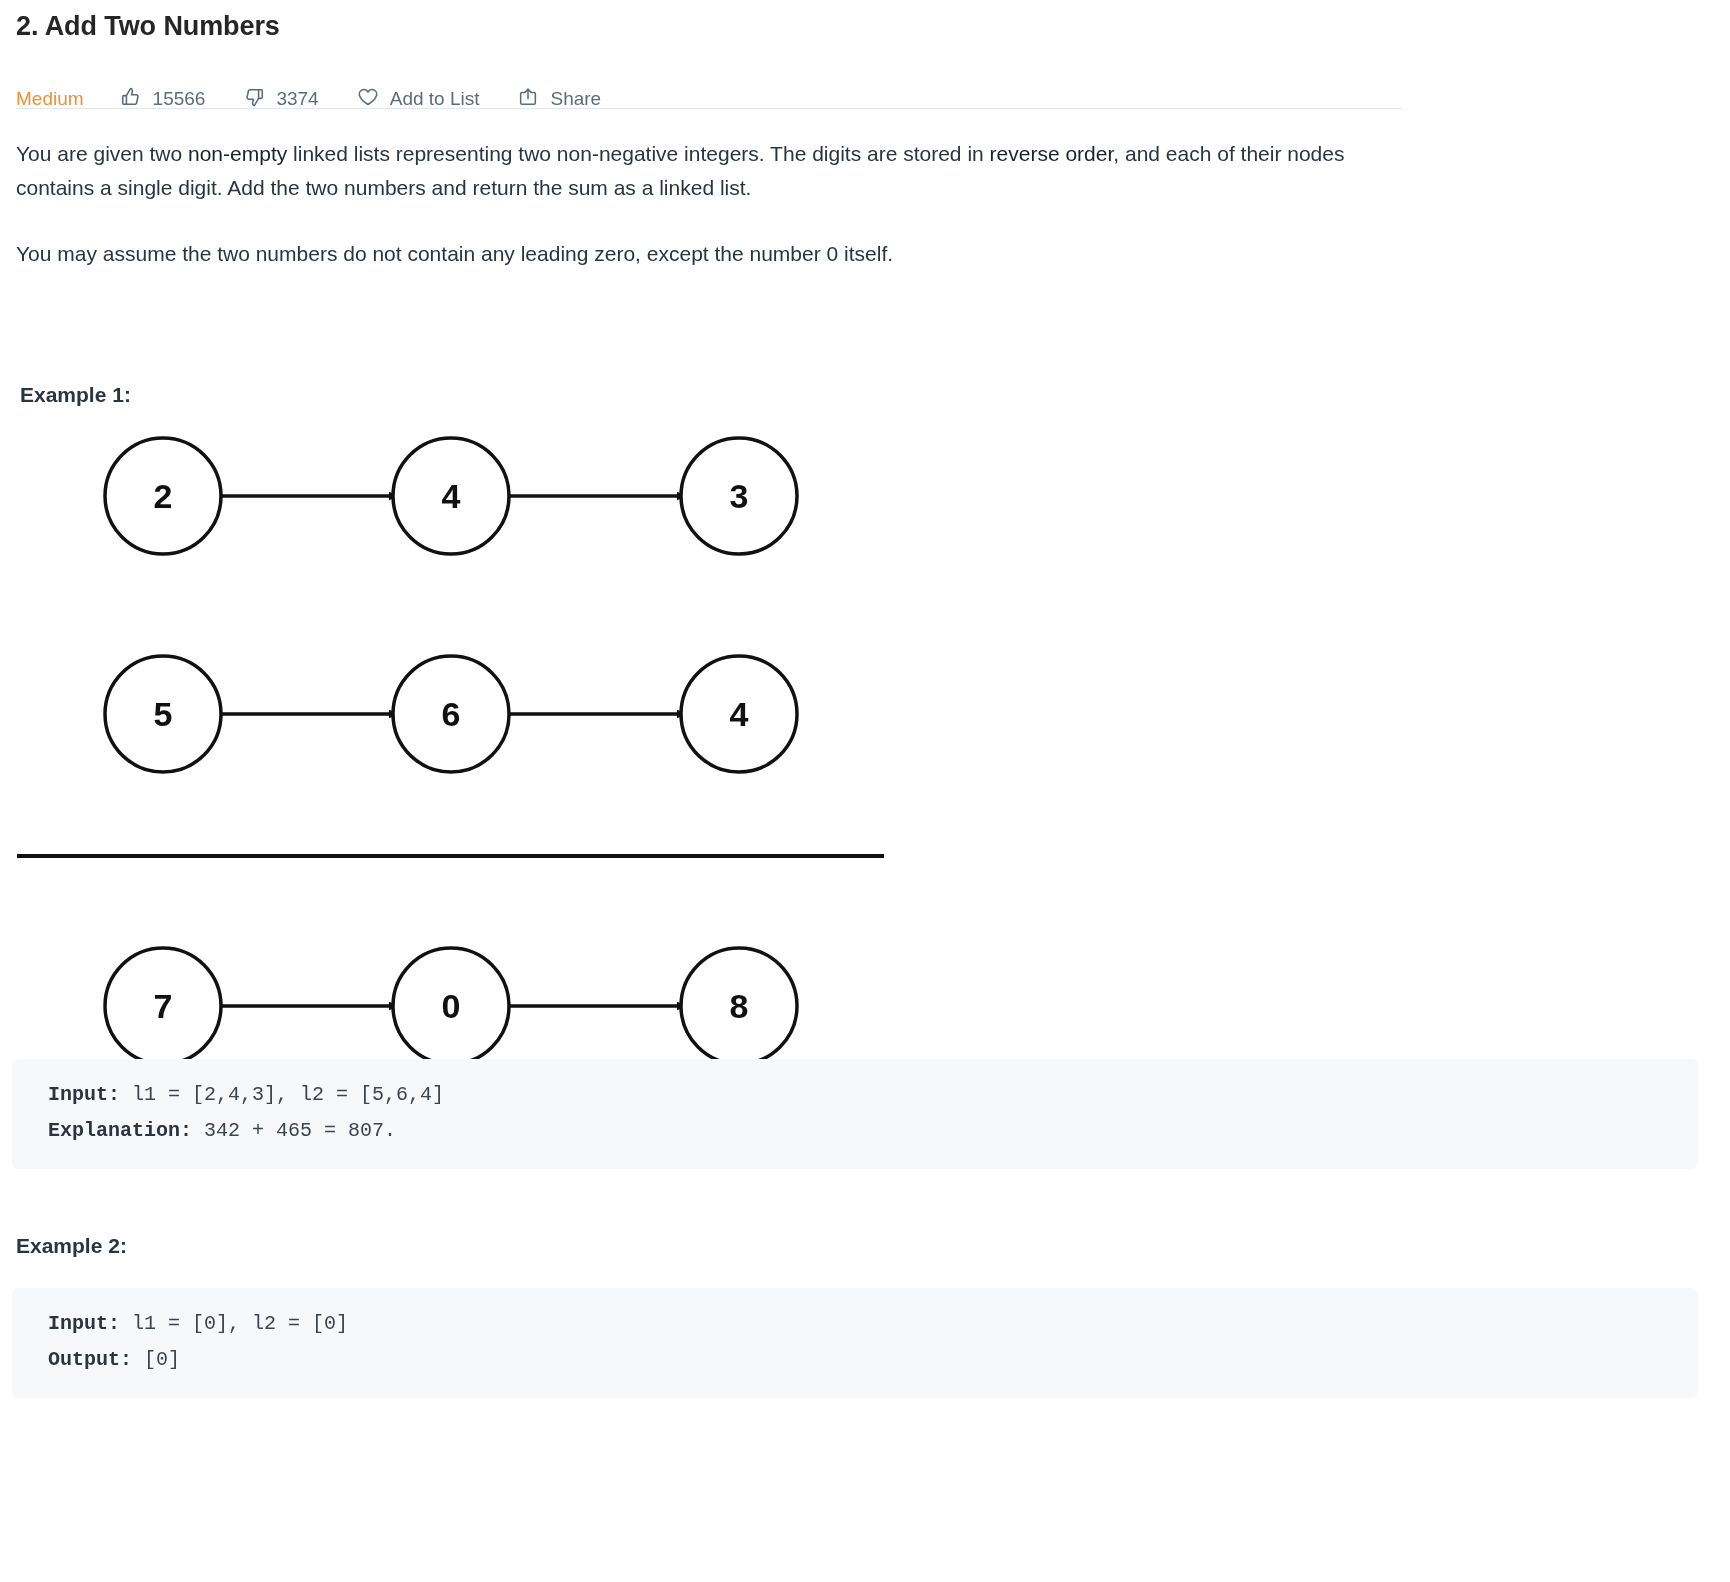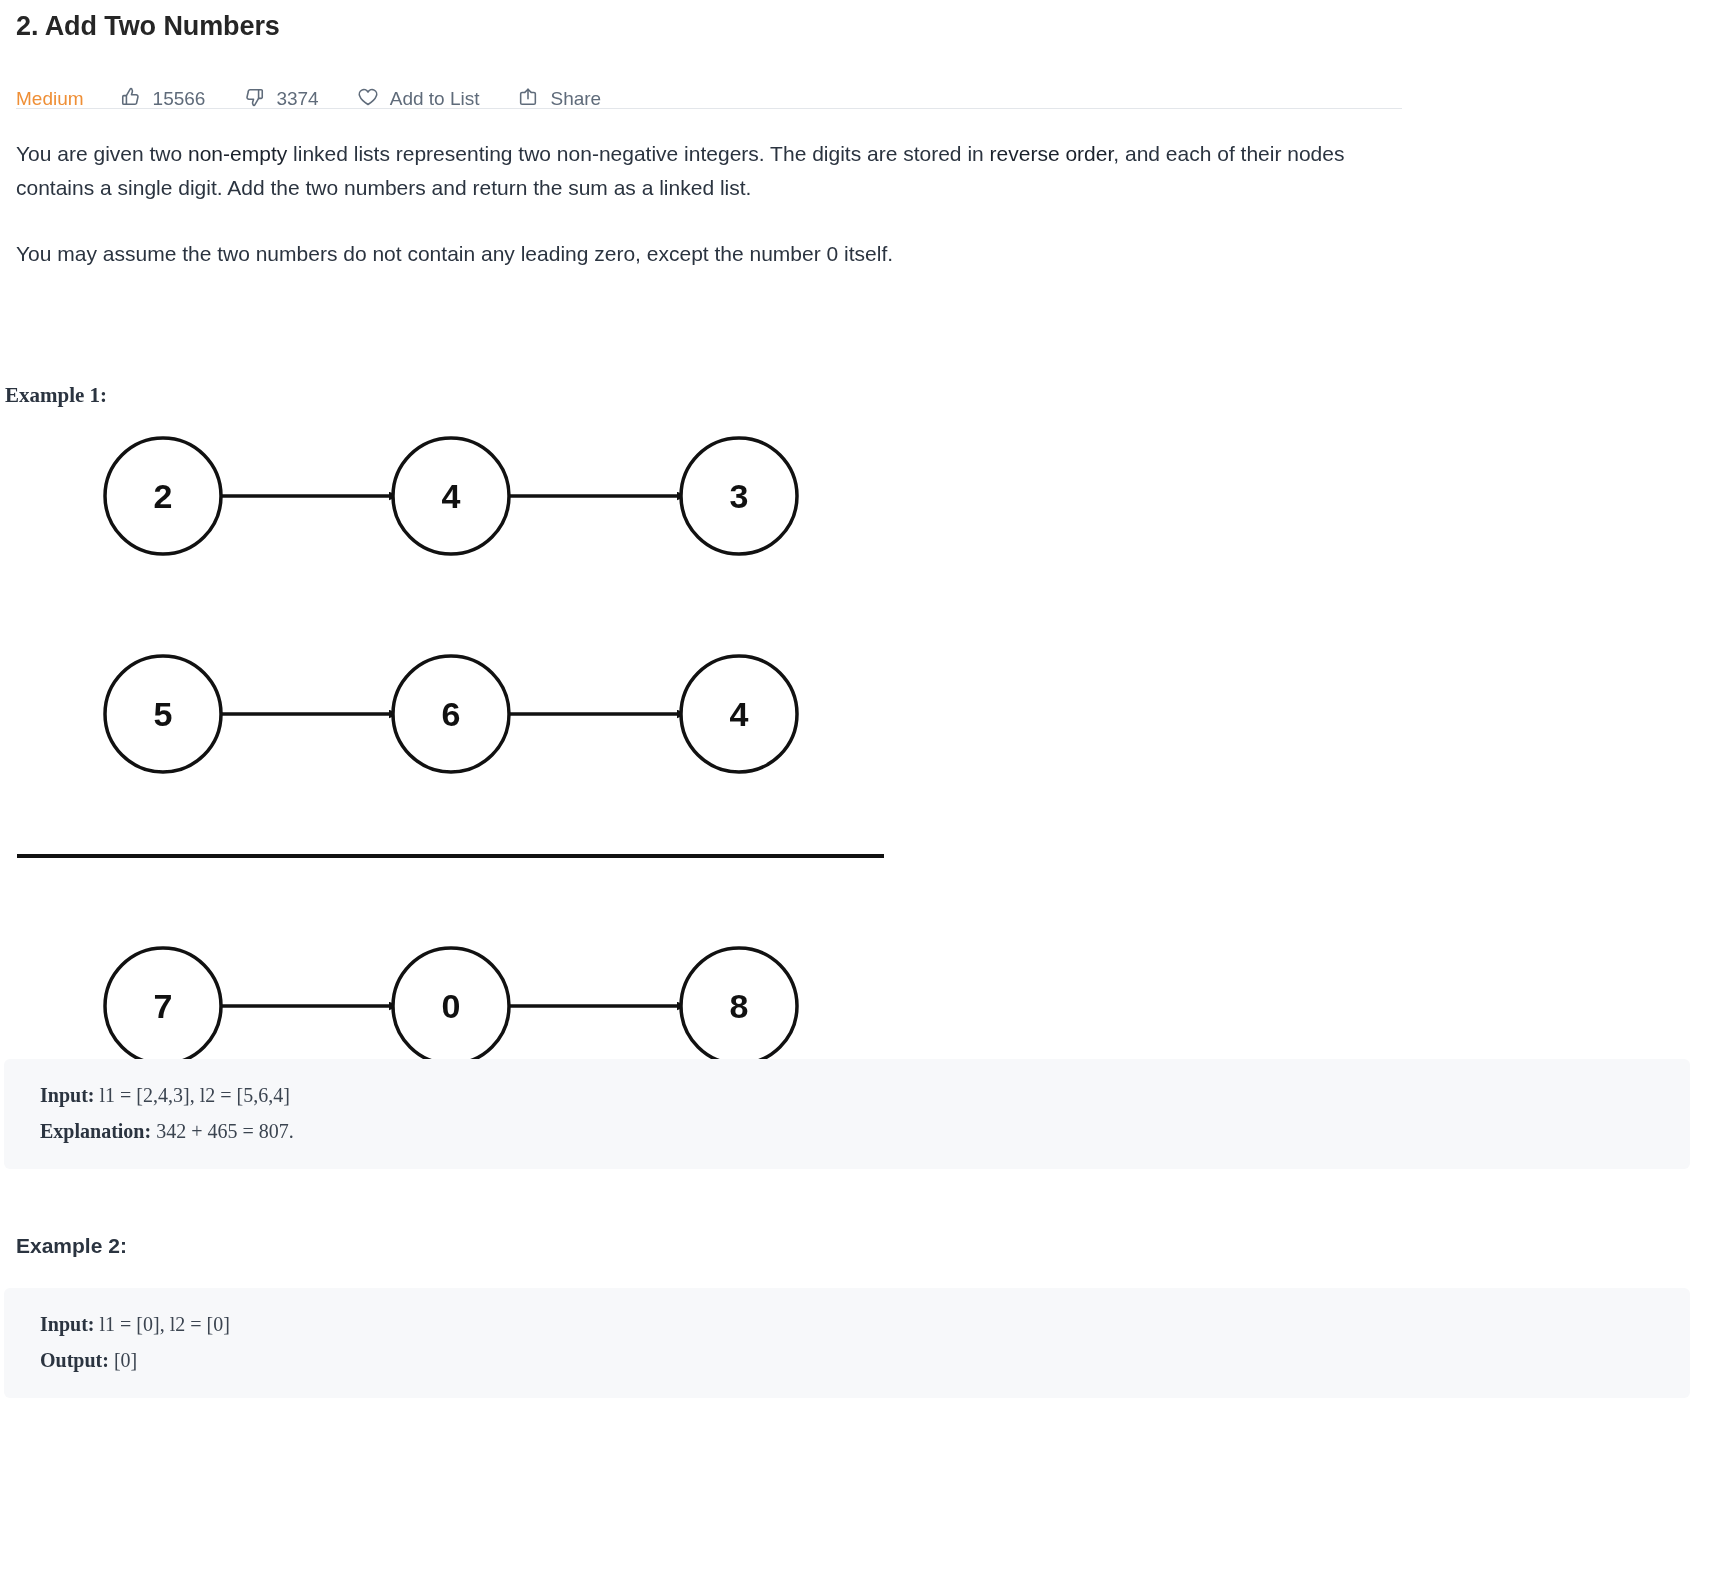--- a/index.html
+++ b/index.html
@@ -84,42 +84,42 @@
   .para.second { margin-top: 32px; }
   .para b { font-weight: 400; color: #1b222c; }
 
   
   .example-heading {
     font-size: 21px;
     font-weight: 700;
     color: #2b3440;
     margin-top: 0;
   }
-  #example1-heading { position: absolute; left: 5px; top: 383px; font-family: Liberation Serif, serif; }
+  #example1-heading { position: absolute; left: 20px; top: 383px; }
   #example2-heading { position: absolute; left: 16px; top: 1234px; }
 
   
   .diagram {
     position: absolute;
     left: 16px;
     top: 424px;
     width: 900px;
     height: 650px;
   }
   .diagram svg { display: block; }
 
   
   .codeblock {
     position: absolute;
-    left: 4px;
+    left: 12px;
     width: 1686px;
     background: #f7f8fa;
     border-radius: 6px;
     padding: 18px 0 20px 0;
-    font-family: Liberation Serif, serif;
+    font-family: Liberation Mono, monospace;
     font-size: 20px;
     line-height: 36px;
     color: #3b4450;
   }
   #codeblock-1 { top: 1059px; }
   #codeblock-2 { top: 1288px; }
   .codeline { padding-left: 36px; white-space: pre; }
   .codeline .key { font-weight: 700; color: #2b3440; }
 </style>
 </head>

